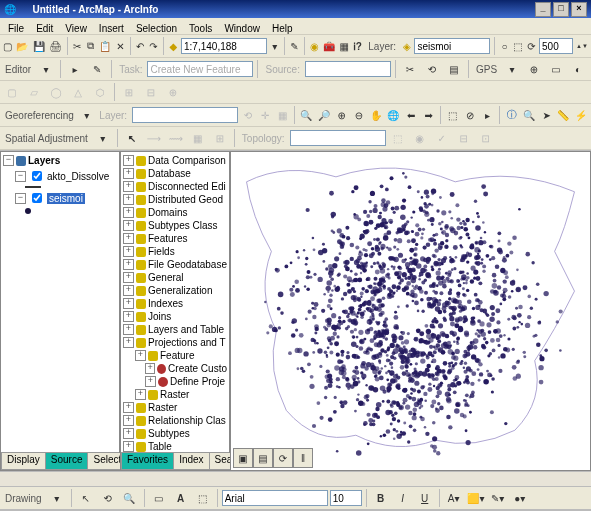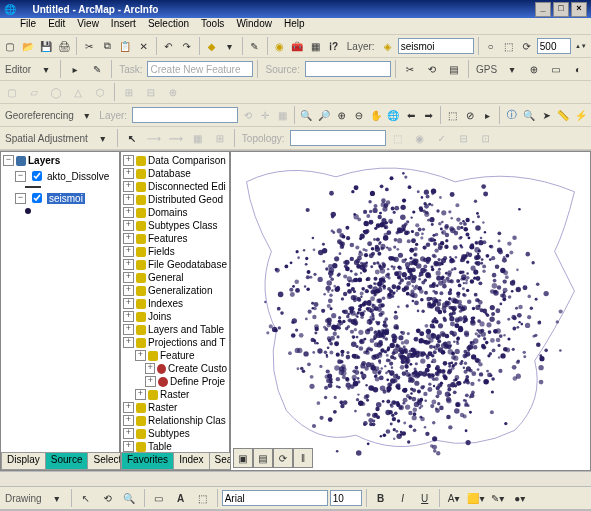--- a/index.html
+++ b/index.html
@@ -1,19 +1,19 @@
 <!DOCTYPE html>
 <html><head>
 <meta charset="utf-8">
 <style>
 html,body{margin:0;padding:0;font-family:Tahoma,Arial,sans-serif;font-size:10px;background:#ece9d8;width:591px;height:511px;overflow:hidden}
 .titlebar{background:linear-gradient(to bottom,#0a246a,#3d6bcf);height:18px;color:#fff;display:flex;align-items:center;padding:0 4px;font-weight:bold}
 .titlebar .spacer{flex:1}
 .titlebar .winbtn{width:14px;height:13px;background:#d4d0c8;color:#000;border:1px solid #888;margin-left:2px;text-align:center;line-height:11px;font-size:9px;font-weight:bold}
-.menubar{background:#ece9d8;display:flex;height:16px;align-items:flex-start;padding:0 14px;border-bottom:1px solid #d0cdbf}
+.menubar{background:#ece9d8;display:flex;height:16px;align-items:flex-end;padding:0 2px;border-bottom:1px solid #d0cdbf}
 .menubar span{padding:0 6px}
 .toolbar{background:#ece9d8;display:flex;height:22px;align-items:center;padding:0 2px;border-bottom:1px solid #d0cdbf;gap:2px;flex-wrap:nowrap}
 .tbtn{width:18px;height:18px;border:1px solid transparent;display:flex;align-items:center;justify-content:center;font-size:10px;color:#333}
 .sep{width:1px;height:18px;background:#bbb;margin:0 2px}
 input.txt{border:1px solid #7f9db9;background:#fff;height:14px;font-size:10px;padding:0 2px}
 .lbl{color:#555;padding:0 3px}
 .lbl.dis{color:#aaa}
 .main{display:flex;height:320px;border-top:1px solid #bbb}
 .panel{background:#fff;border:1px solid #888;display:flex;flex-direction:column}
 .toc{width:118px}
@@ -70,20 +70,21 @@
   <div class="sep"></div>
   <div class="tbtn">✂</div>
   <div class="tbtn">⧉</div>
   <div class="tbtn">📋</div>
   <div class="tbtn">✕</div>
   <div class="sep"></div>
   <div class="tbtn">↶</div>
   <div class="tbtn">↷</div>
   <div class="sep"></div>
   <div class="tbtn" style="color:#c9a000">◆</div>
+  <input class="txt" style="width: 80px;" value="1:7,140,188">
   <div class="tbtn">▾</div>
   <div class="sep"></div>
   <div class="tbtn">✎</div>
   <div class="sep"></div>
   <div class="tbtn" style="color:#c9a000">◉</div>
   <div class="tbtn" style="color:#b03030">🧰</div>
   <div class="tbtn">▦</div>
   <div class="tbtn" style="font-weight:bold">ℹ?</div>
   <span class="lbl">Layer:</span>
   <div class="tbtn" style="color:#c9a000">◈</div>

